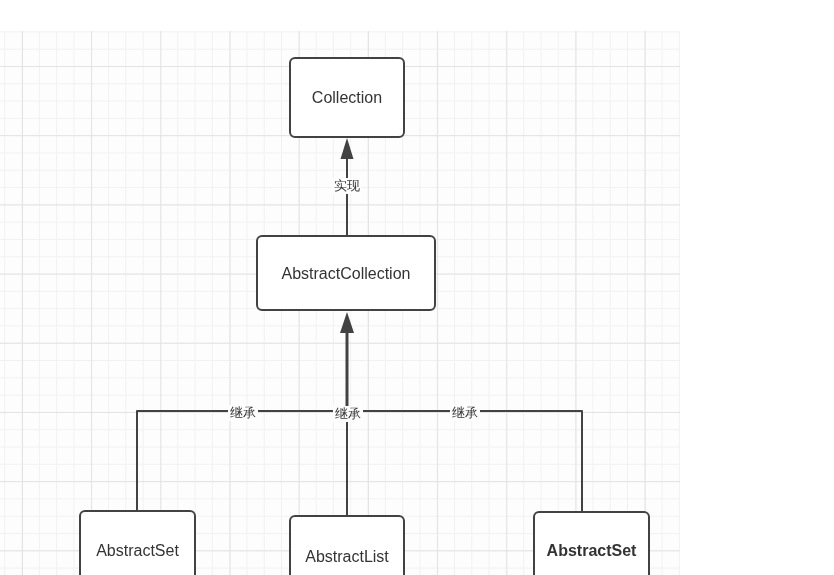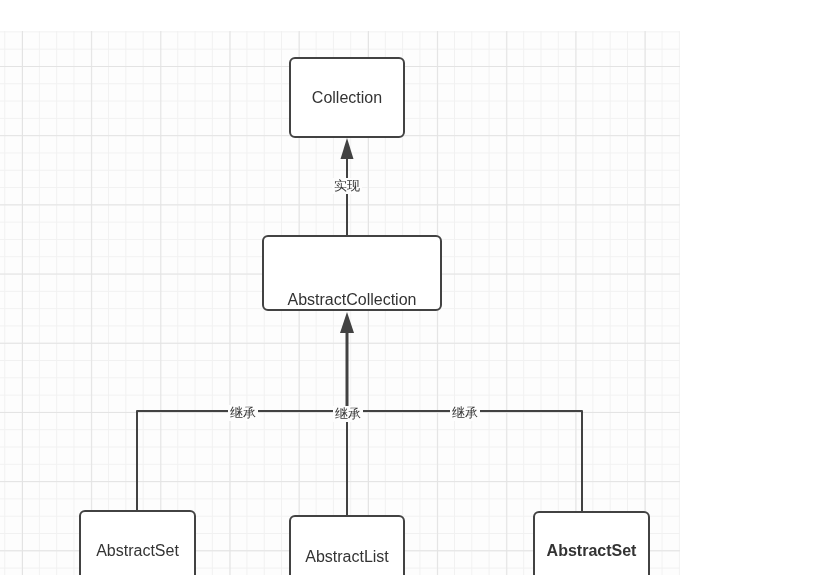--- a/index.html
+++ b/index.html
@@ -75,21 +75,21 @@
         <polyline points="347,484 347,380" fill="none" stroke="#424242" stroke-width="2" stroke-linejoin="round"></polyline>
       </g>
       <g>
         <polyline points="582,480 582,380 347,380" fill="none" stroke="#424242" stroke-width="2" stroke-linejoin="round"></polyline>
       </g>
     </svg>
   <div id="node-layer">
       <div class="node" style="left: 289px; top: 26px; width: 116px; height: 81px;">
         <span class="node-label">Collection</span>
       </div>
-      <div class="node" style="left: 262px; top: 204px; width: 180px; height: 76px; align-items: flex-end;">
+      <div class="node" style="left: 256px; top: 204px; width: 180px; height: 76px;">
         <span class="node-label">AbstractCollection</span>
       </div>
       <div class="node" style="left: 79px; top: 479px; width: 117px; height: 80px;">
         <span class="node-label">AbstractSet</span>
       </div>
       <div class="node" style="left: 289px; top: 484px; width: 116px; height: 82px;">
         <span class="node-label">AbstractList</span>
       </div>
       <div class="node" style="left: 533px; top: 480px; width: 117px; height: 79px; font-weight: bold;">
         <span class="node-label">AbstractSet</span>

